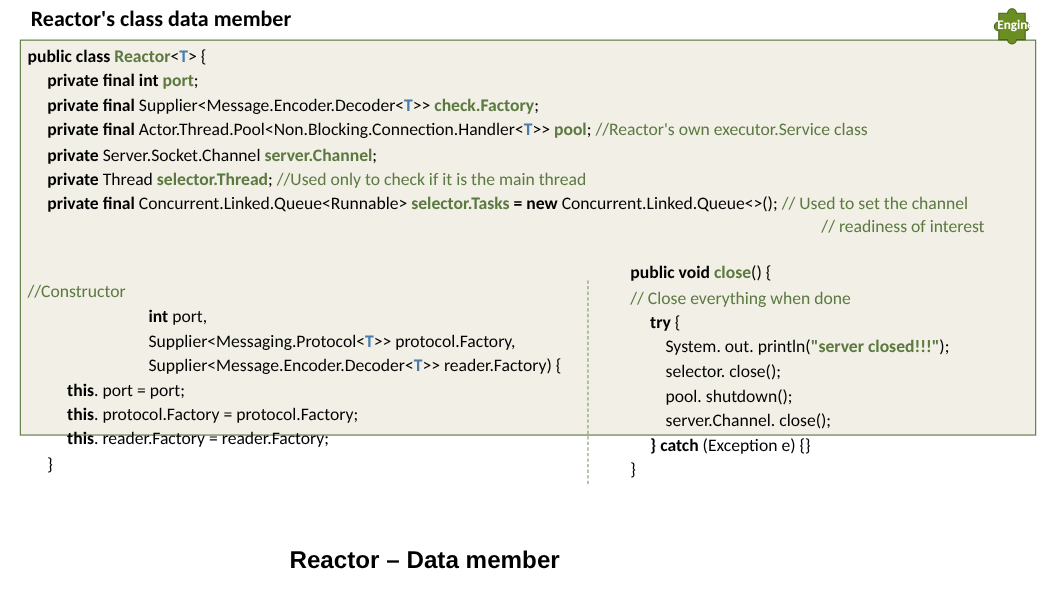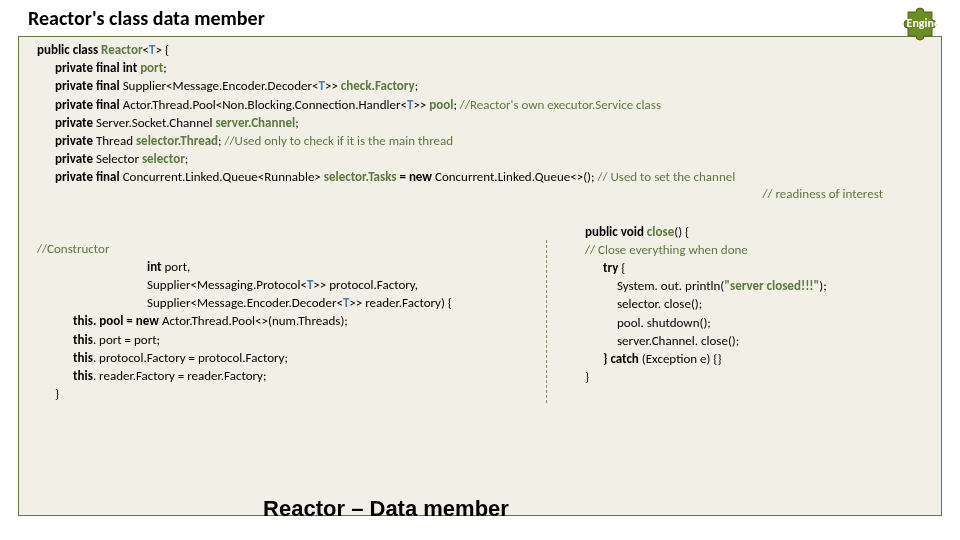--- a/index.html
+++ b/index.html
@@ -33,25 +33,25 @@
     position: absolute;
     top: 2px;
     right: 8px;
     z-index: 1;
   }
   .code-box {
     position: absolute;
     top: 36px;
     left: 18px;
     width: 924px;
-    height: 480px;
+    height: 360px;
     border: 1px solid #5b7940;
     background: #f2f0e6;
-    padding: 4px 18px;
-    font-size: 13px;
+    padding: 4px 6px;
+    font-size: 16px;
     line-height: 1.4;
     color: #000;
   }
   .kw { font-weight: bold; color: #000; }
   .type-t { color: #4a7dad; font-weight: bold; }
   .cls-name { color: #5b7940; font-weight: bold; }
   .var-name { color: #5b7940; font-weight: bold; }
   .comment { color: #5b7940; }
   .string { color: #5b7940; font-weight: bold; }
   .const-name { color: #5b7940; font-weight: bold; }
@@ -133,25 +133,20 @@
     <span> </span><span>Server.Socket.Channel</span>
     <span> </span><span class="var-name">server.Channel</span><span>;</span>
   </div>
 
   <div class="indent1">
     <span class="kw">private</span>
     <span> </span><span>Thread</span>
     <span> </span><span class="var-name">selector.Thread</span><span>;  </span><span class="comment">//Used only to check if it is the main thread</span>
   </div>
 
-  <div class="indent1">
-    <span class="kw">private</span>
-    <span> </span><span>Selector</span>
-    <span> </span><span class="var-name">selector</span><span>;</span>
-  </div>
 
   <div class="indent1">
     <span class="kw">private final</span>
     <span> </span><span>Concurrent.Linked.Queue&lt;Runnable&gt;</span>
     <span> </span><span class="var-name">selector.Tasks</span>
     <span> </span><span class="kw">= new</span>
     <span> </span><span>Concurrent.Linked.Queue&lt;&gt;();</span>
     <span> </span><span class="comment">// Used to set the  channel</span>
   </div>
   <div class="right-aligned-comment comment">// readiness of interest</div>
@@ -163,24 +158,20 @@
         <span class="kw">int</span>
         <span> </span><span>port,</span>
       </div>
       <div class="indent3">
         <span>Supplier&lt;Messaging.Protocol&lt;</span><span class="type-t">T</span><span>&gt;&gt; protocol.Factory,</span>
       </div>
       <div class="indent3">
         <span>Supplier&lt;Message.Encoder.Decoder&lt;</span><span class="type-t">T</span><span>&gt;&gt; reader.Factory) {</span>
       </div>
       <div class="indent2">
-        <span class="kw">this</span><span class="kw">. pool = new</span>
-        <span> </span><span>Actor.Thread.Pool&lt;&gt;(num.Threads);</span>
-      </div>
-      <div class="indent2">
         <span class="kw">this</span><span>. port = port;</span>
       </div>
       <div class="indent2">
         <span class="kw">this</span><span>. protocol.Factory = protocol.Factory;</span>
       </div>
       <div class="indent2">
         <span class="kw">this</span><span>. reader.Factory = reader.Factory;</span>
       </div>
       <div class="indent1">}</div>
     </div>

